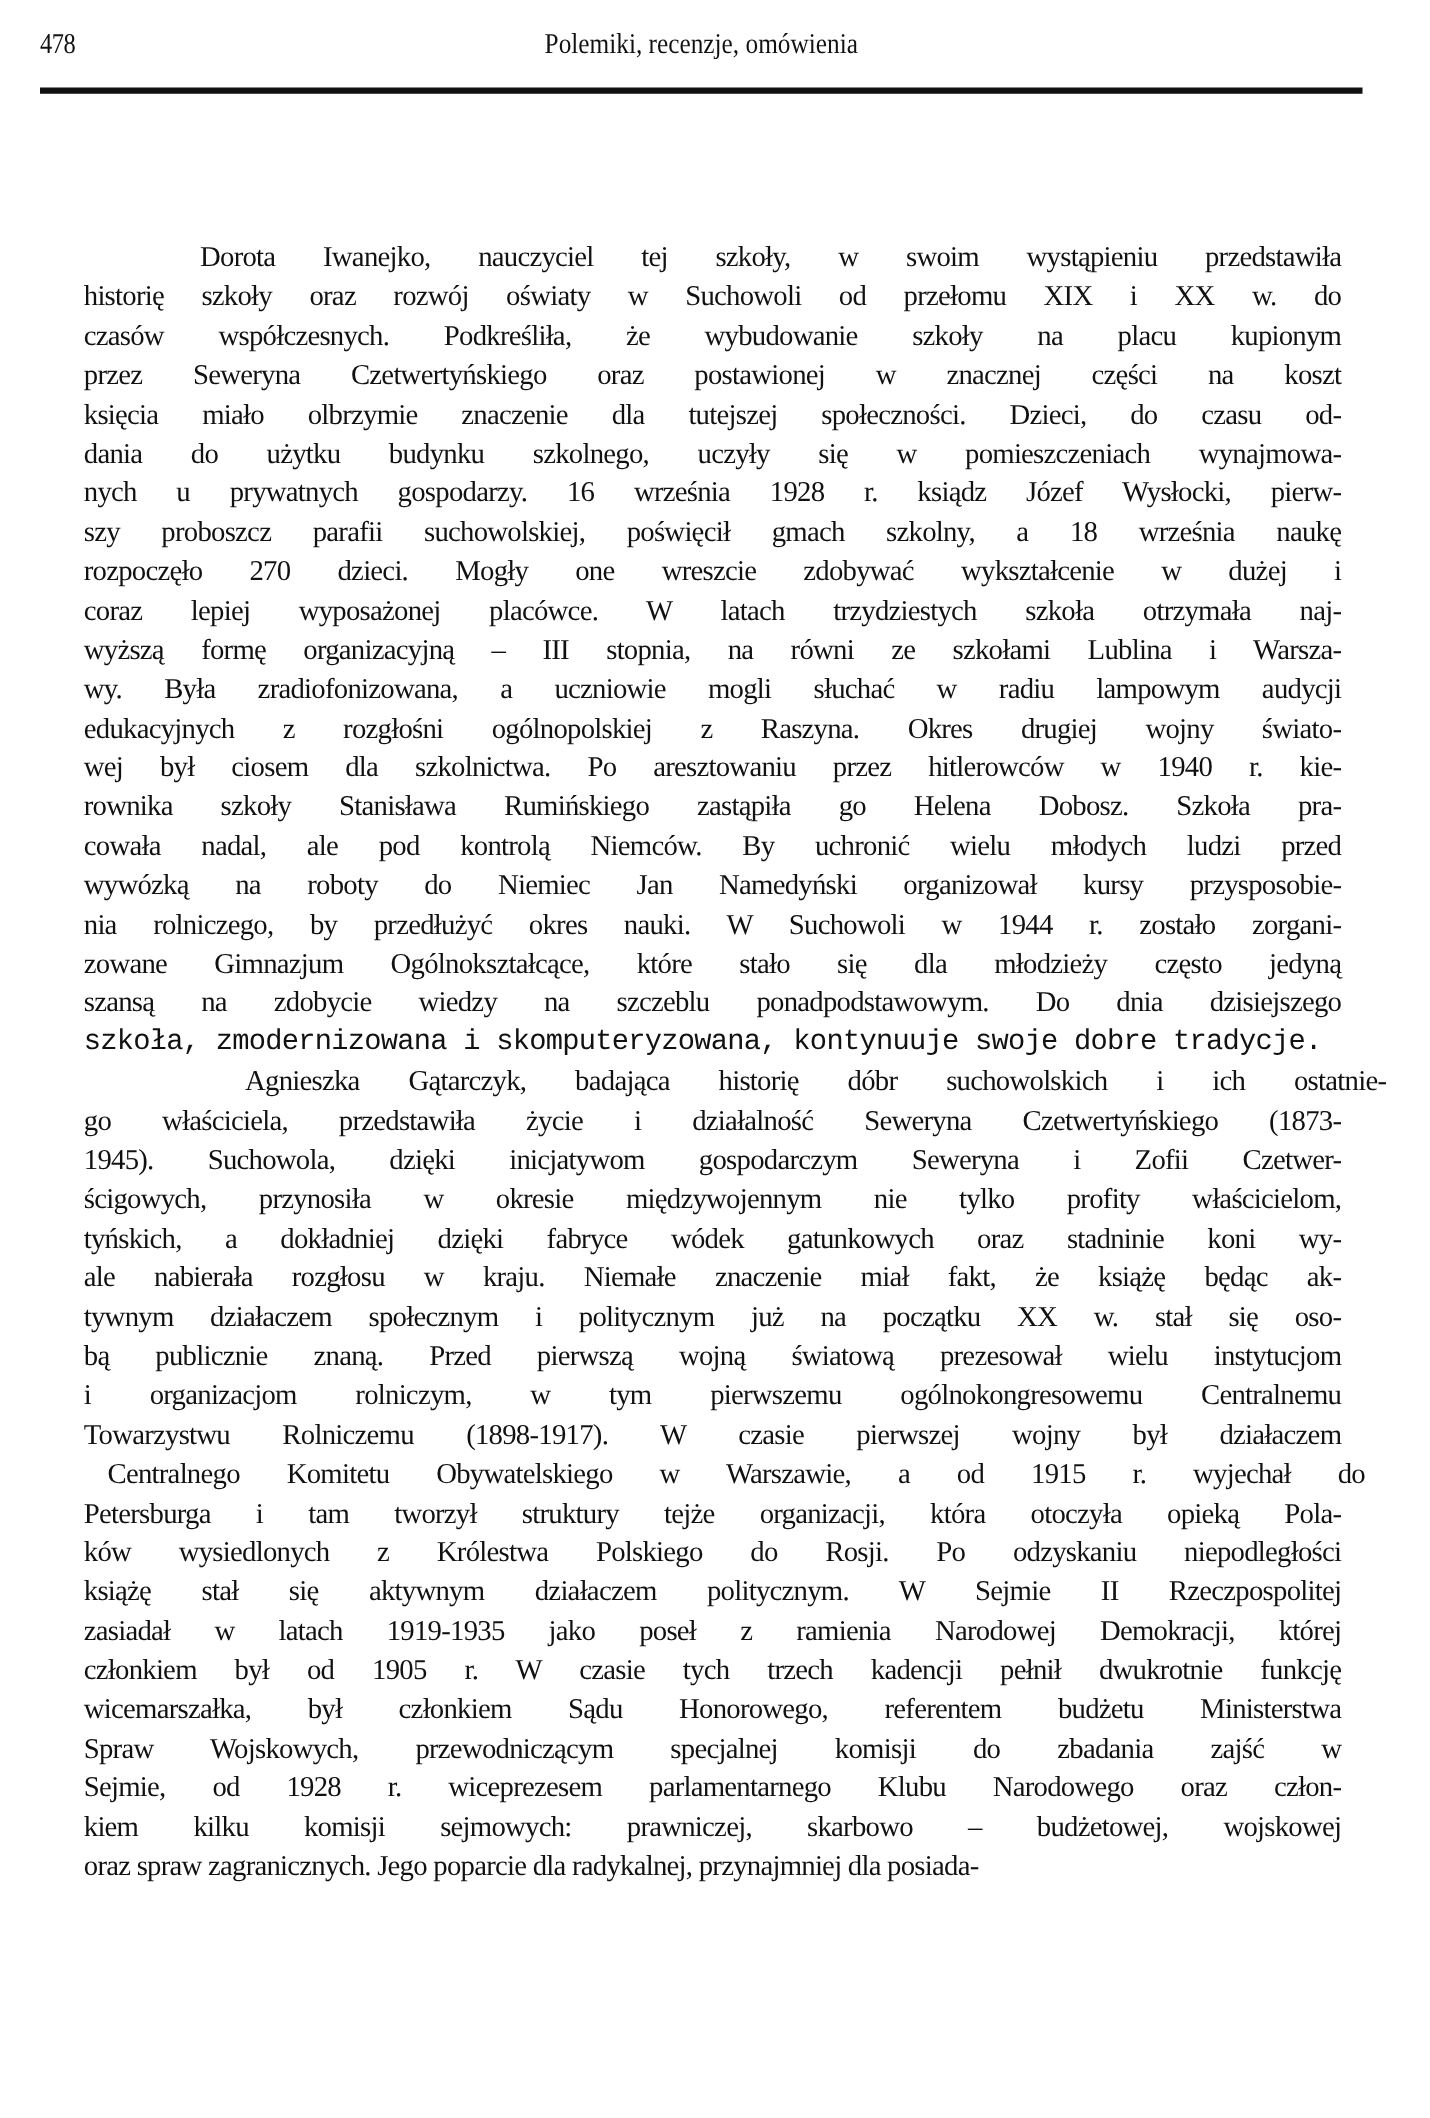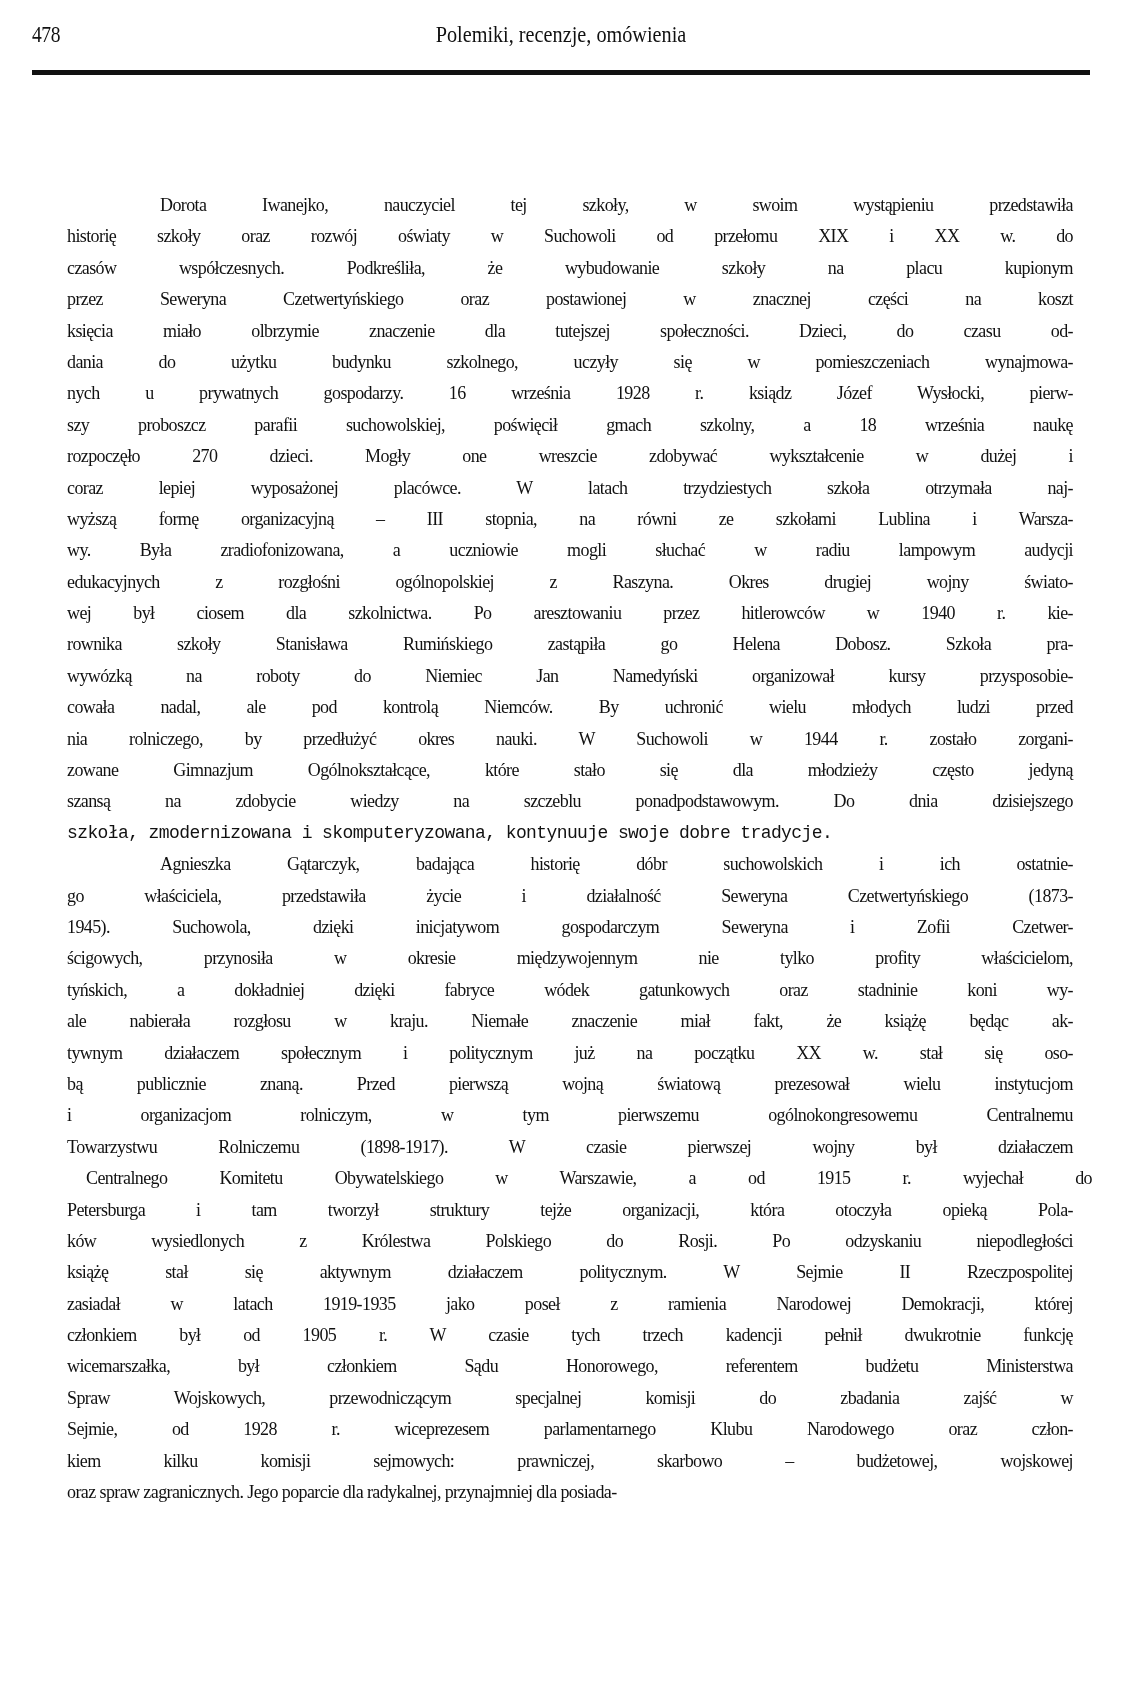--- a/index.html
+++ b/index.html
@@ -59,21 +59,21 @@
     .body-text {
       position: absolute;
       left: 67px;
       top: 190px;
       width: 1006px;
     }
     .line {
       display: block;
       height: 31.4px;
       line-height: 31.4px;
-      font-size: 18px;
+      font-size: 23px;
       white-space: nowrap;
       text-align: justify;
       text-align-last: justify;
       letter-spacing: -0.6px;
       word-spacing: 0px;
     }
     .line.indent {
       padding-left: 93px;
     }
     .line.last {
@@ -140,41 +140,41 @@
         <span class="line">
           <span class="line-inner" style="display: block; width: 100%;">edukacyjnych z rozgłośni ogólnopolskiej z Raszyna. Okres drugiej wojny świato-</span>
         </span>
         <span class="line">
           <span class="line-inner" style="display: block; width: 100%;">wej był ciosem dla szkolnictwa. Po aresztowaniu przez hitlerowców w 1940 r. kie-</span>
         </span>
         <span class="line">
           <span class="line-inner" style="display: block; width: 100%;">rownika szkoły Stanisława Rumińskiego zastąpiła go Helena Dobosz. Szkoła pra-</span>
         </span>
         <span class="line">
+          <span class="line-inner" style="display: block; width: 100%;">cowała nadal, ale pod kontrolą Niemców. By uchronić wielu młodych ludzi przed</span>
+        </span>
+        <span class="line">
           <span class="line-inner" style="display: block; width: 100%;">wywózką na roboty do Niemiec Jan Namedyński organizował kursy przysposobie-</span>
-        </span>
-        <span class="line">
-          <span class="line-inner" style="display: block; width: 100%;">cowała nadal, ale pod kontrolą Niemców. By uchronić wielu młodych ludzi przed</span>
         </span>
         <span class="line">
           <span class="line-inner" style="display: block; width: 100%;">nia rolniczego, by przedłużyć okres nauki. W Suchowoli w 1944 r. zostało zorgani-</span>
         </span>
         <span class="line">
           <span class="line-inner" style="display: block; width: 100%;">zowane Gimnazjum Ogólnokształcące, które stało się dla młodzieży często jedyną</span>
         </span>
         <span class="line">
           <span class="line-inner" style="display: block; width: 100%;">szansą na zdobycie wiedzy na szczeblu ponadpodstawowym. Do dnia dzisiejszego</span>
         </span>
         <span class="line last">
           <span class="line-inner" style="display: block; width: 100%; font-family: Liberation Mono, monospace;">szkoła, zmodernizowana i skomputeryzowana, kontynuuje swoje dobre tradycje.</span>
         </span>
       </div>
     <div id="para-1">
         <span class="line indent">
-          <span class="line-inner" style="display: block; width: 100%;">Agnieszka Gątarczyk, badająca historię dóbr suchowolskich i ich ostatnie-</span>
+          <span class="line-inner" style="display: block; width: 100%; margin-left: 36px;">Agnieszka Gątarczyk, badająca historię dóbr suchowolskich i ich ostatnie-</span>
         </span>
         <span class="line">
           <span class="line-inner" style="display: block; width: 100%;">go właściciela, przedstawiła życie i działalność Seweryna Czetwertyńskiego (1873-</span>
         </span>
         <span class="line">
           <span class="line-inner" style="display: block; width: 100%;">1945). Suchowola, dzięki inicjatywom gospodarczym Seweryna i Zofii Czetwer-</span>
         </span>
         <span class="line">
           <span class="line-inner" style="display: block; width: 100%;">ścigowych, przynosiła w okresie międzywojennym nie tylko profity właścicielom,</span>
         </span>

